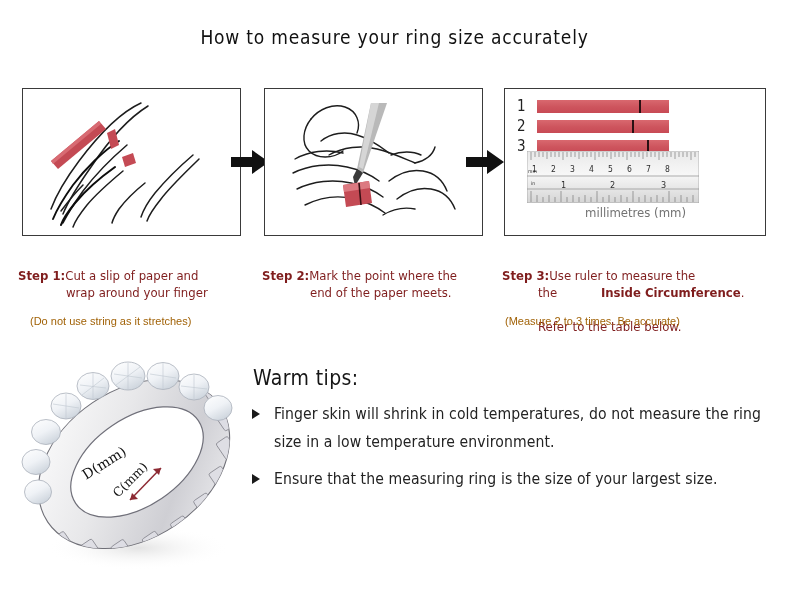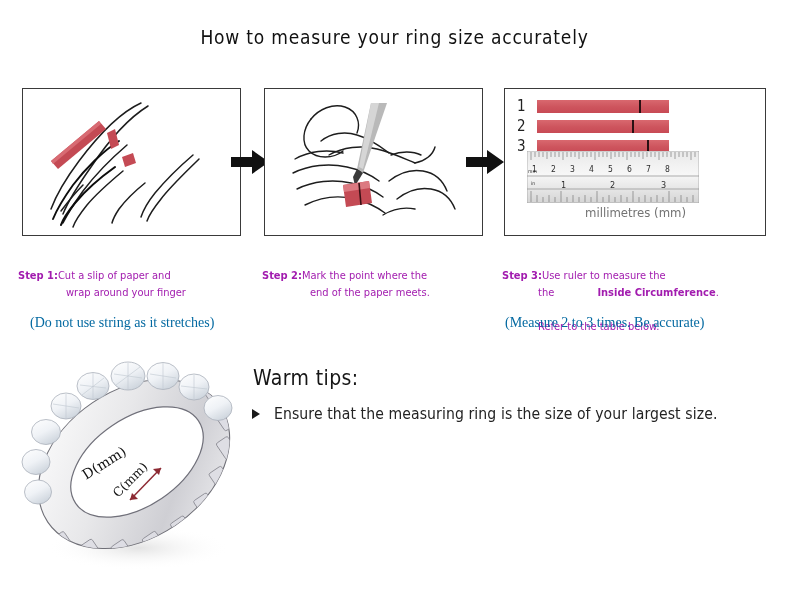--- a/index.html
+++ b/index.html
@@ -59,38 +59,38 @@
     width: 40px;
     height: 28px;
   }
   .arrow.a1 { left: 231px; }
   .arrow.a2 { left: 466px; }
 
   
   .caption {
     position: absolute;
     font-family: "DejaVu Sans Condensed", "DejaVu Sans", sans-serif;
-    font-size: 11px;
+    font-size: 13px;
     line-height: 17px;
-    color: #a21caf;
+    color: #7f1d1d;
     white-space: pre-line;
   }
   .caption .lbl { font-weight: bold; }
   .caption .bold { font-weight: bold; padding-left: 40px; }
   .cap1 { left: 18px;  top: 250px; width: 235px; }
   .cap2 { left: 262px; top: 250px; width: 235px; }
   .cap3 { left: 502px; top: 250px; width: 275px; }
   .cap-line2 { display: block; padding-left: 48px; }
   .cap-line2b { display: block; padding-left: 36px; }
 
   .note {
     position: absolute;
-    font-family: Liberation Serif, serif;
-    font-size: 14px;
-    color: #0369a1;
+    font-family: Liberation Sans, sans-serif;
+    font-size: 11px;
+    color: #a16207;
   }
   .note1 { left: 30px;  top: 315px; }
   .note3 { left: 505px; top: 315px; }
 
   
   .strip-row {
     position: absolute;
     height: 14px;
   }
   .strip-num {
@@ -486,15 +486,19 @@
       <text x="100" y="146" font-family="DejaVu Serif, serif" font-size="12.5" fill="#111" transform="rotate(-45 100 146)">C(mm)</text>
     </g>
   </svg>
 </div>
 
 <div class="tips-head">Warm tips:</div>
 
 <div class="tips-list">
   <div class="tip">
     <span class="bullet"></span>
+    <span>Finger skin will shrink in cold temperatures, do not measure the ring size in a low temperature environment.</span>
+  </div>
+  <div class="tip">
+    <span class="bullet"></span>
     <span>Ensure that the measuring ring is the size of your largest size.</span>
   </div>
 </div>
 
 </body></html>

